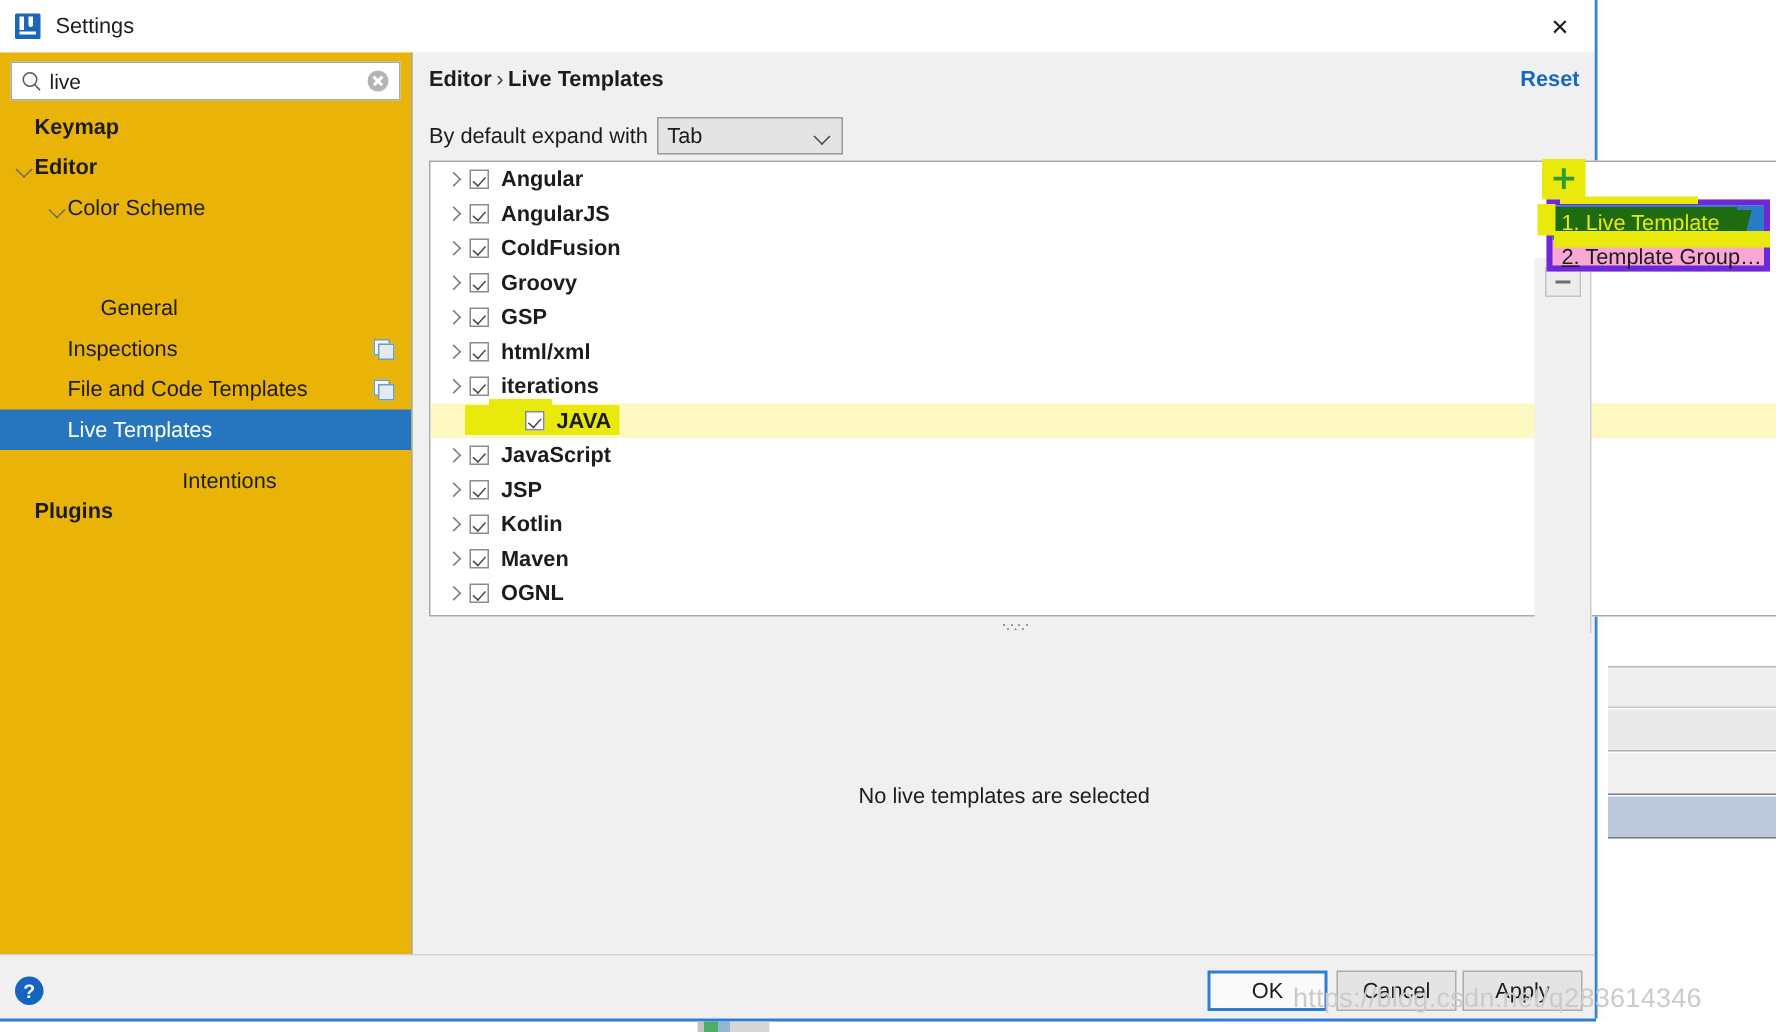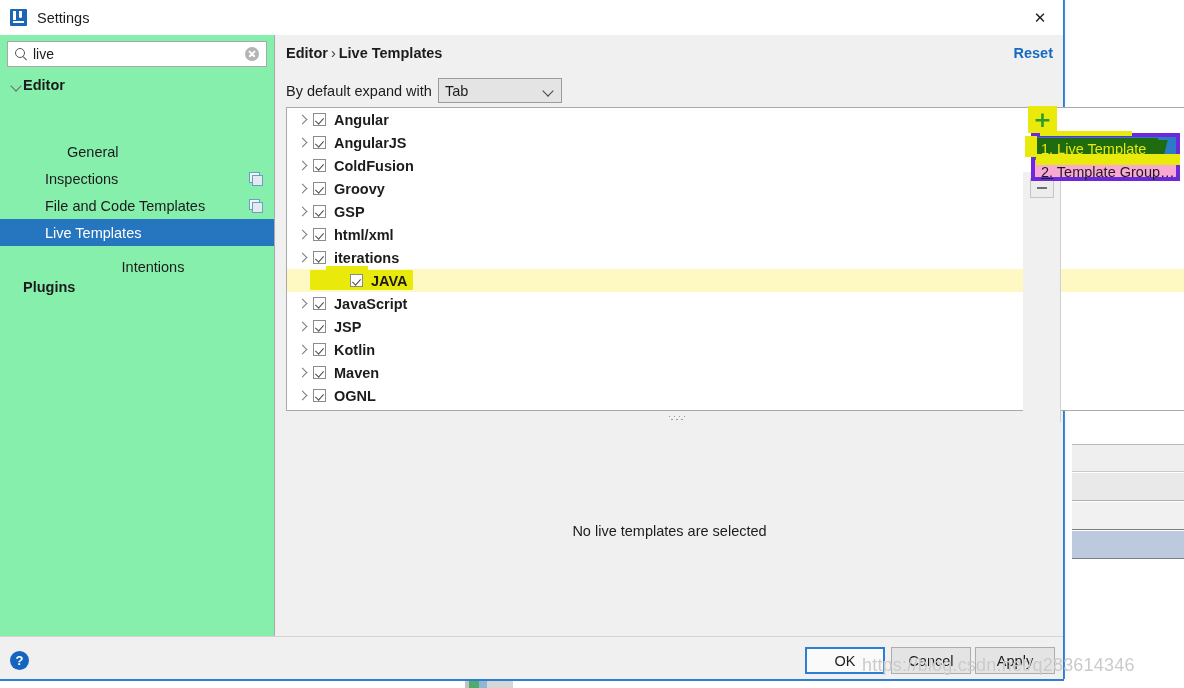--- a/index.html
+++ b/index.html
@@ -56,21 +56,21 @@
   #close-btn {
     position: absolute; right: 0; top: 0; width: 46px; height: 35px;
     display: flex; align-items: center; justify-content: center;
     font-size: 15px; color: #1c1c1c; cursor: pointer;
     font-family: "DejaVu Sans", sans-serif;
   }
 
   
   #sidebar {
     position: absolute; left: 0; top: 35px; width: 275px; bottom: 47px;
-    background: #86efac;
+    background: #eab308;
     border-right: 1px solid #a9a9a9;
   }
   #search-wrap {
     margin: 6px 7px 4px 7px; height: 26px;
     background: #ffffff; border: 1px solid #a9a9a9;
     display: flex; align-items: center; position: relative;
   }
   .search-icon {
     width: 14px; height: 14px; margin-left: 6px; margin-right: 5px; flex: none;
     position: relative;
@@ -352,22 +352,30 @@
   </div>
 
   <div id="sidebar">
     <div id="search-wrap">
       <span class="search-icon"></span>
       <input id="search-input" value="live" placeholder="Search settings" style="">
       <span id="search-clear"></span>
     </div>
     <div id="tree">
         <div class="tree-row bold" style="padding-left: 10px;">
+          <span class="twisty"></span>
+          <span class="tree-label">Keymap</span>
+        </div>
+        <div class="tree-row bold" style="padding-left: 10px;">
           <span class="twisty down"></span>
           <span class="tree-label">Editor</span>
+        </div>
+        <div class="tree-row" style="padding-left: 32px;">
+          <span class="twisty down"></span>
+          <span class="tree-label">Color Scheme</span>
         </div>
         <div class="tree-row" style="padding-left: 54px; margin-top: 40px;">
           <span class="twisty"></span>
           <span class="tree-label">General</span>
         </div>
         <div class="tree-row" style="padding-left: 32px;">
           <span class="twisty"></span>
           <span class="tree-label">Inspections</span>
           <span class="scope-icon"></span>
         </div>

